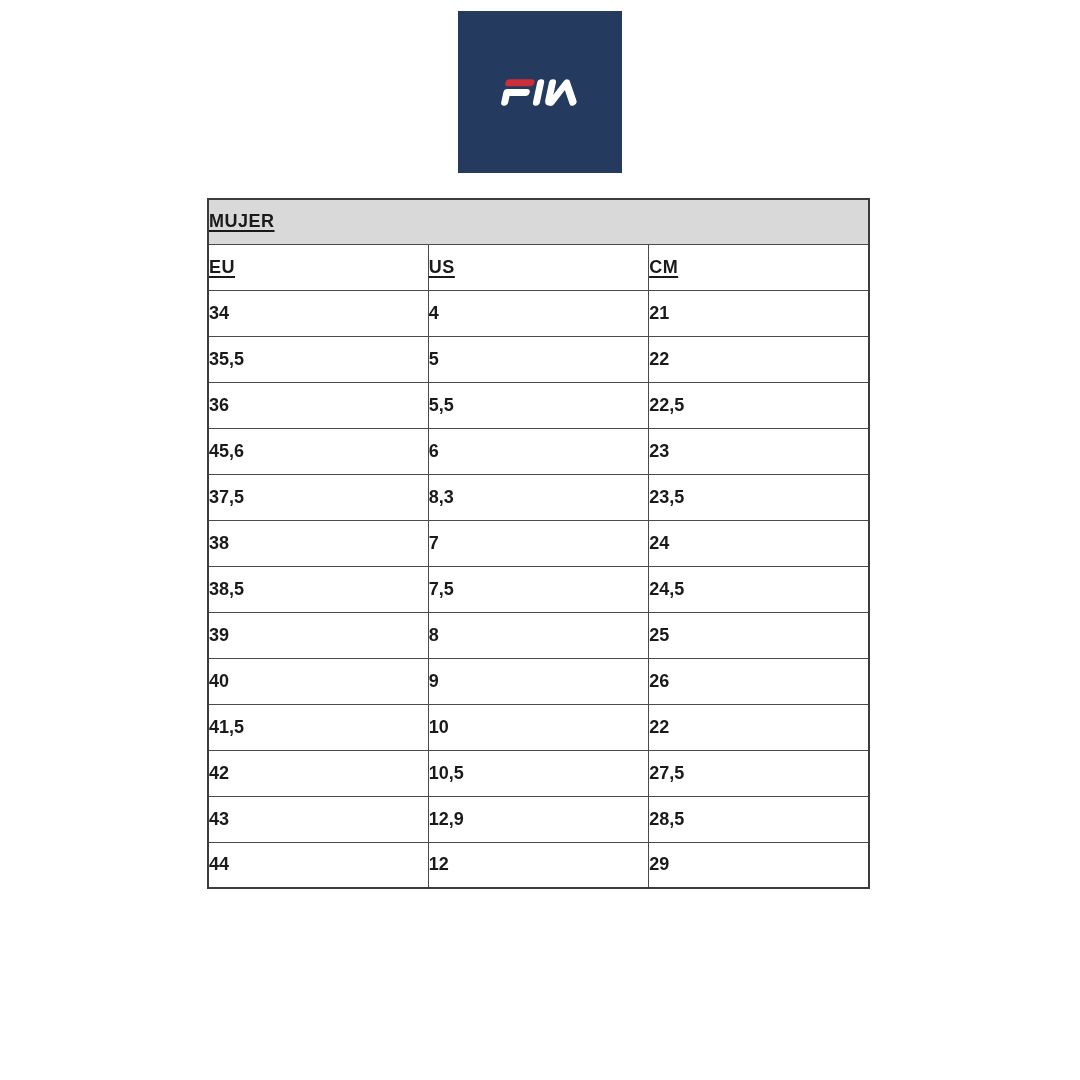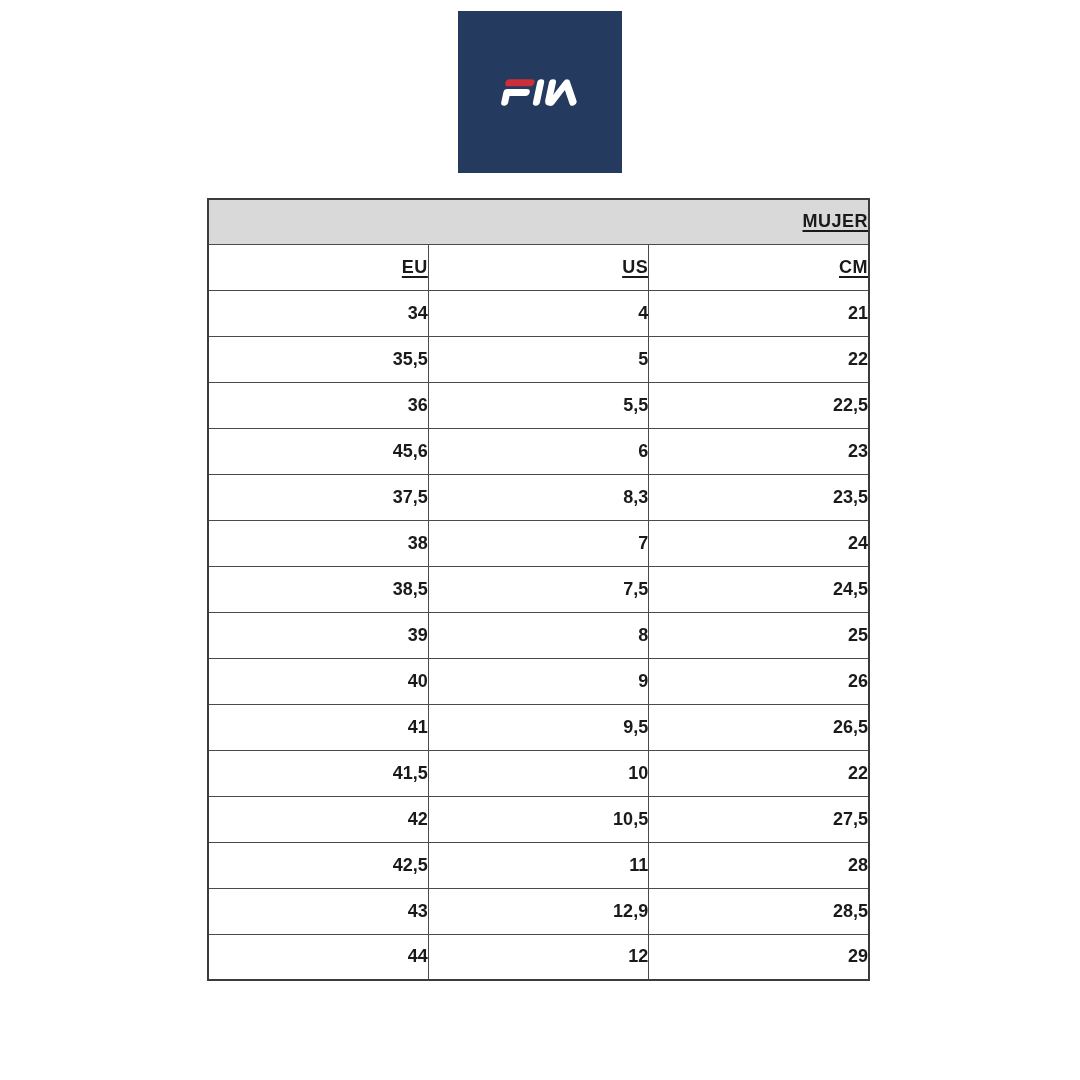--- a/index.html
+++ b/index.html
@@ -43,21 +43,21 @@
     position: absolute;
     left: 207px;
     top: 198px;
     width: 663px;
     border-collapse: collapse;
     table-layout: fixed;
     border: 2px solid var(--border-outer);
   }
   .size-table th, .size-table td {
     border: 1px solid var(--border);
-    text-align: right;
+    text-align: left;
     vertical-align: middle;
     font-weight: bold;
     color: var(--text);
     font-size: 18px;
     padding: 0;
   }
   .title-row th {
     background: var(--header-gray);
     height: 45px;
     font-size: 18px;
@@ -152,38 +152,28 @@
           <td>39</td>
           <td>8</td>
           <td>25</td>
         </tr>
         <tr>
           <td>40</td>
           <td>9</td>
           <td>26</td>
         </tr>
         <tr>
-          <td>41</td>
-          <td>9,5</td>
-          <td>26,5</td>
-        </tr>
-        <tr>
           <td>41,5</td>
           <td>10</td>
           <td>22</td>
         </tr>
         <tr>
           <td>42</td>
           <td>10,5</td>
           <td>27,5</td>
-        </tr>
-        <tr>
-          <td>42,5</td>
-          <td>11</td>
-          <td>28</td>
         </tr>
         <tr>
           <td>43</td>
           <td>12,9</td>
           <td>28,5</td>
         </tr>
         <tr>
           <td>44</td>
           <td>12</td>
           <td>29</td>

